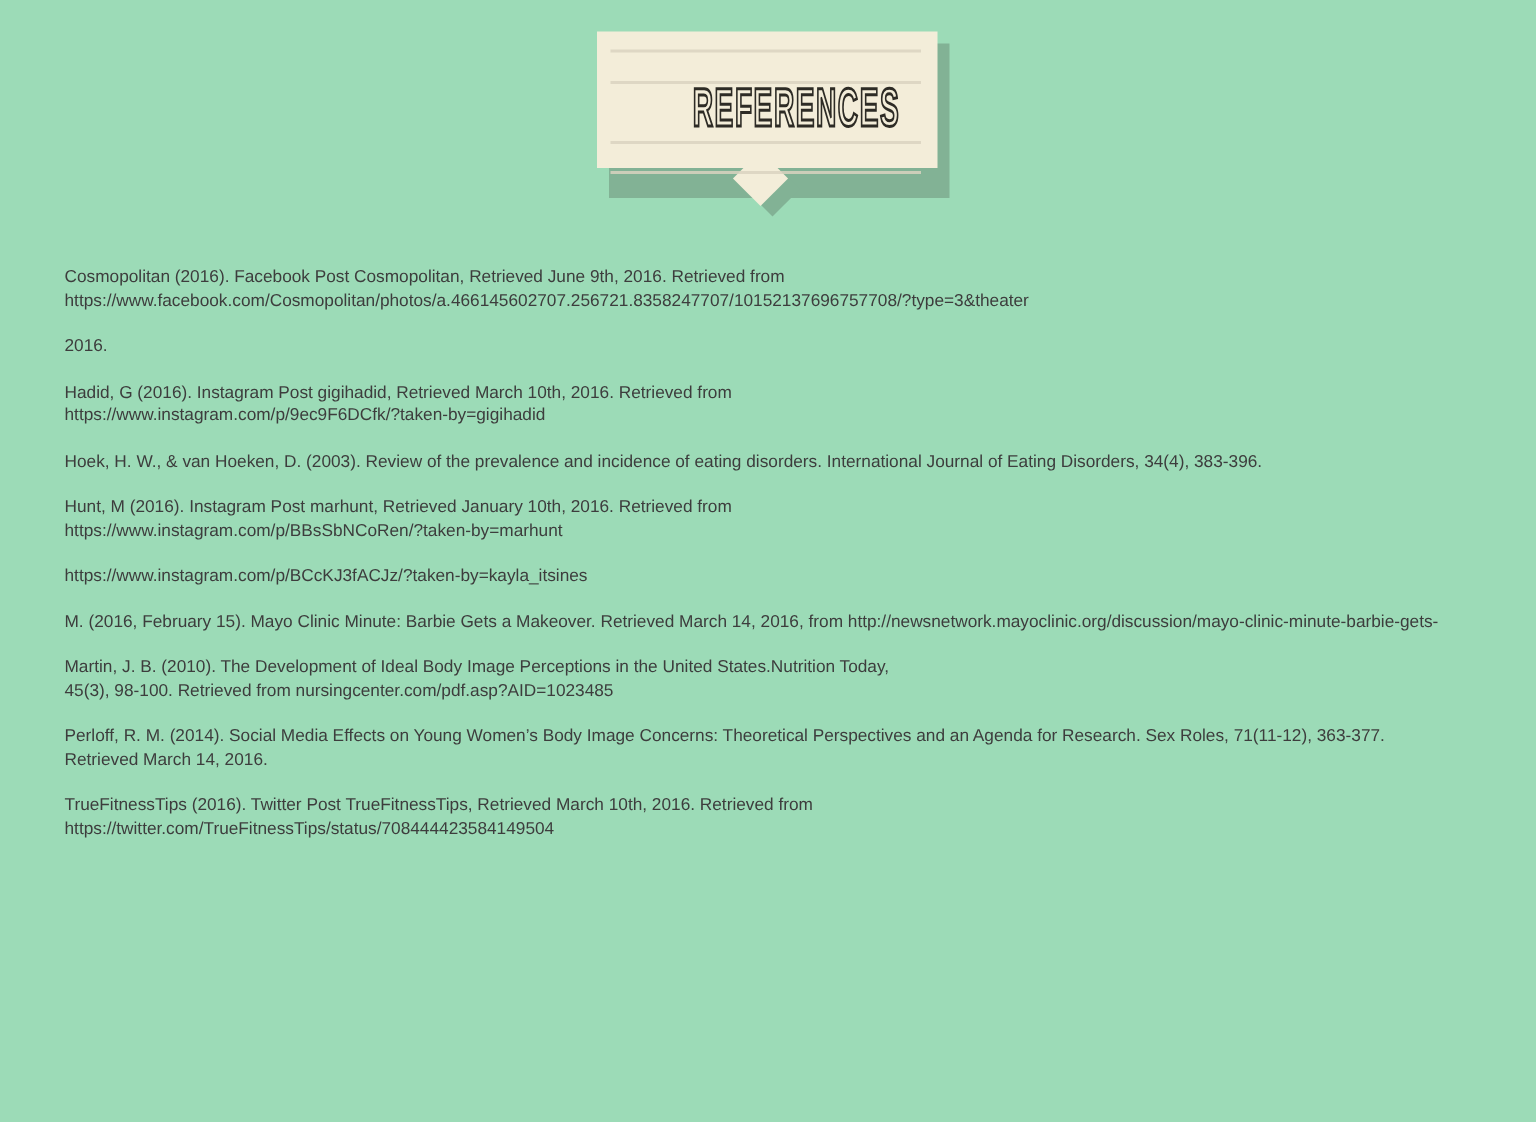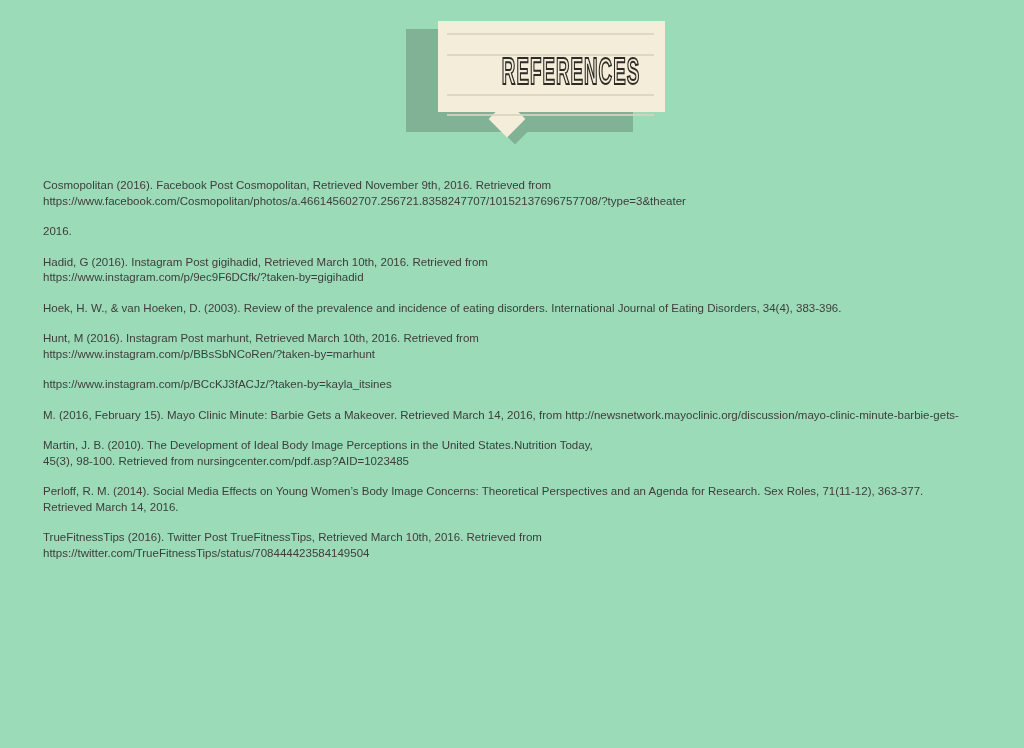--- a/index.html
+++ b/index.html
@@ -33,21 +33,20 @@
   }
   .note-pointer {
     left: 494px; top: 106px;
     background: var(--paper, #f3edd9);
   }
   .note {
     position: absolute;
     left: 398px; top: 21px;
     width: 227px; height: 91px;
     background: var(--paper, #f3edd9);
-    margin-left: 40px;
   }
   .rule {
     position: absolute;
     left: 9px; right: 11px;
     height: 2px;
     background: var(--rule, #d9d2bf);
     opacity: 0.85;
   }
   .rule-1 { top: 12px; }
   .rule-2 { top: 33px; }
@@ -103,35 +102,35 @@
     <div class="rule rule-2"></div>
     <div class="rule rule-3"></div>
     <div class="rule rule-4"></div>
     <div class="note-title">
       <span class="note-title-text">REFERENCES</span>
     </div>
   </div>
 
   <div class="references" id="references-list">
       <div class="ref-entry">
-        <div class="ref-line">Cosmopolitan (2016). Facebook Post Cosmopolitan, Retrieved November 9th, 2016. Retrieved from</div>
+        <div class="ref-line">Cosmopolitan (2016). Facebook Post Cosmopolitan, Retrieved June 9th, 2016. Retrieved from</div>
         <div class="ref-line">https://www.facebook.com/Cosmopolitan/photos/a.466145602707.256721.8358247707/10152137696757708/?type=3&amp;theater</div>
       </div>
       <div class="ref-entry">
         <div class="ref-line">2016.</div>
       </div>
       <div class="ref-entry">
         <div class="ref-line">Hadid, G (2016). Instagram Post gigihadid, Retrieved March 10th, 2016. Retrieved from</div>
         <div class="ref-line">https://www.instagram.com/p/9ec9F6DCfk/?taken-by=gigihadid</div>
       </div>
       <div class="ref-entry">
         <div class="ref-line">Hoek, H. W., &amp; van Hoeken, D. (2003). Review of the prevalence and incidence of eating disorders. International Journal of Eating Disorders, 34(4), 383-396.</div>
       </div>
       <div class="ref-entry">
-        <div class="ref-line">Hunt, M (2016). Instagram Post marhunt, Retrieved March 10th, 2016. Retrieved from</div>
+        <div class="ref-line">Hunt, M (2016). Instagram Post marhunt, Retrieved January 10th, 2016. Retrieved from</div>
         <div class="ref-line">https://www.instagram.com/p/BBsSbNCoRen/?taken-by=marhunt</div>
       </div>
       <div class="ref-entry">
         <div class="ref-line">https://www.instagram.com/p/BCcKJ3fACJz/?taken-by=kayla_itsines</div>
       </div>
       <div class="ref-entry">
         <div class="ref-line">M. (2016, February 15). Mayo Clinic Minute: Barbie Gets a Makeover. Retrieved March 14, 2016, from http://newsnetwork.mayoclinic.org/discussion/mayo-clinic-minute-barbie-gets-</div>
       </div>
       <div class="ref-entry">
         <div class="ref-line">Martin, J. B. (2010). The Development of Ideal Body Image Perceptions in the United States.Nutrition Today,</div>

